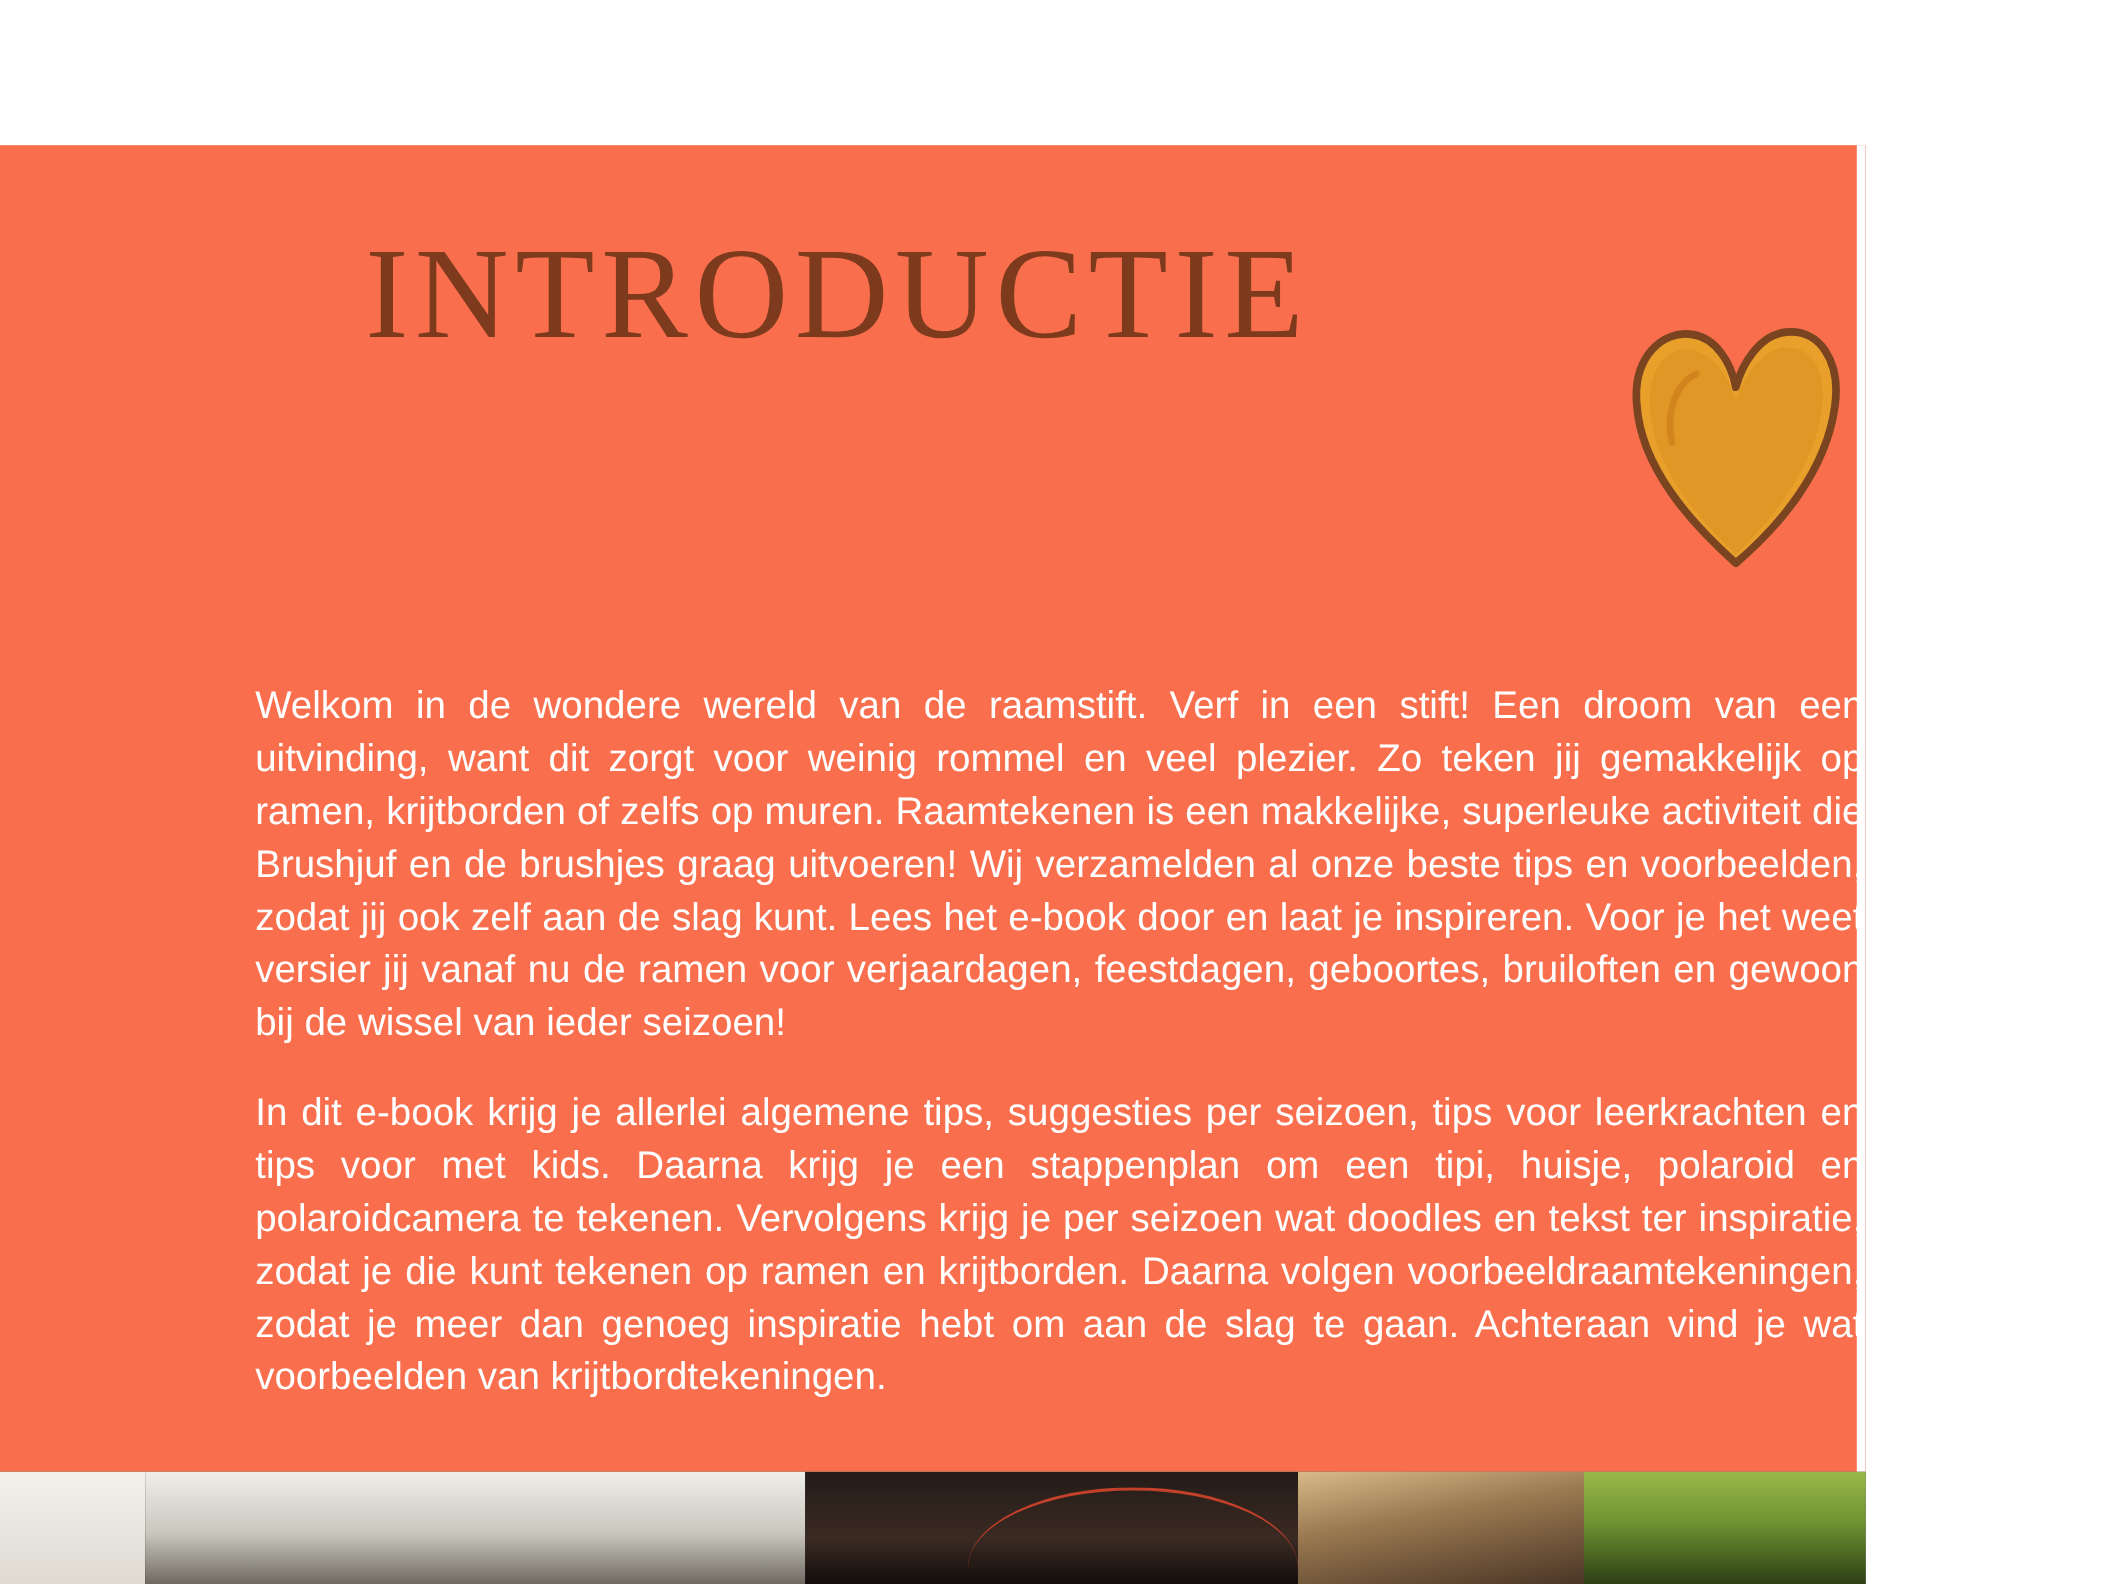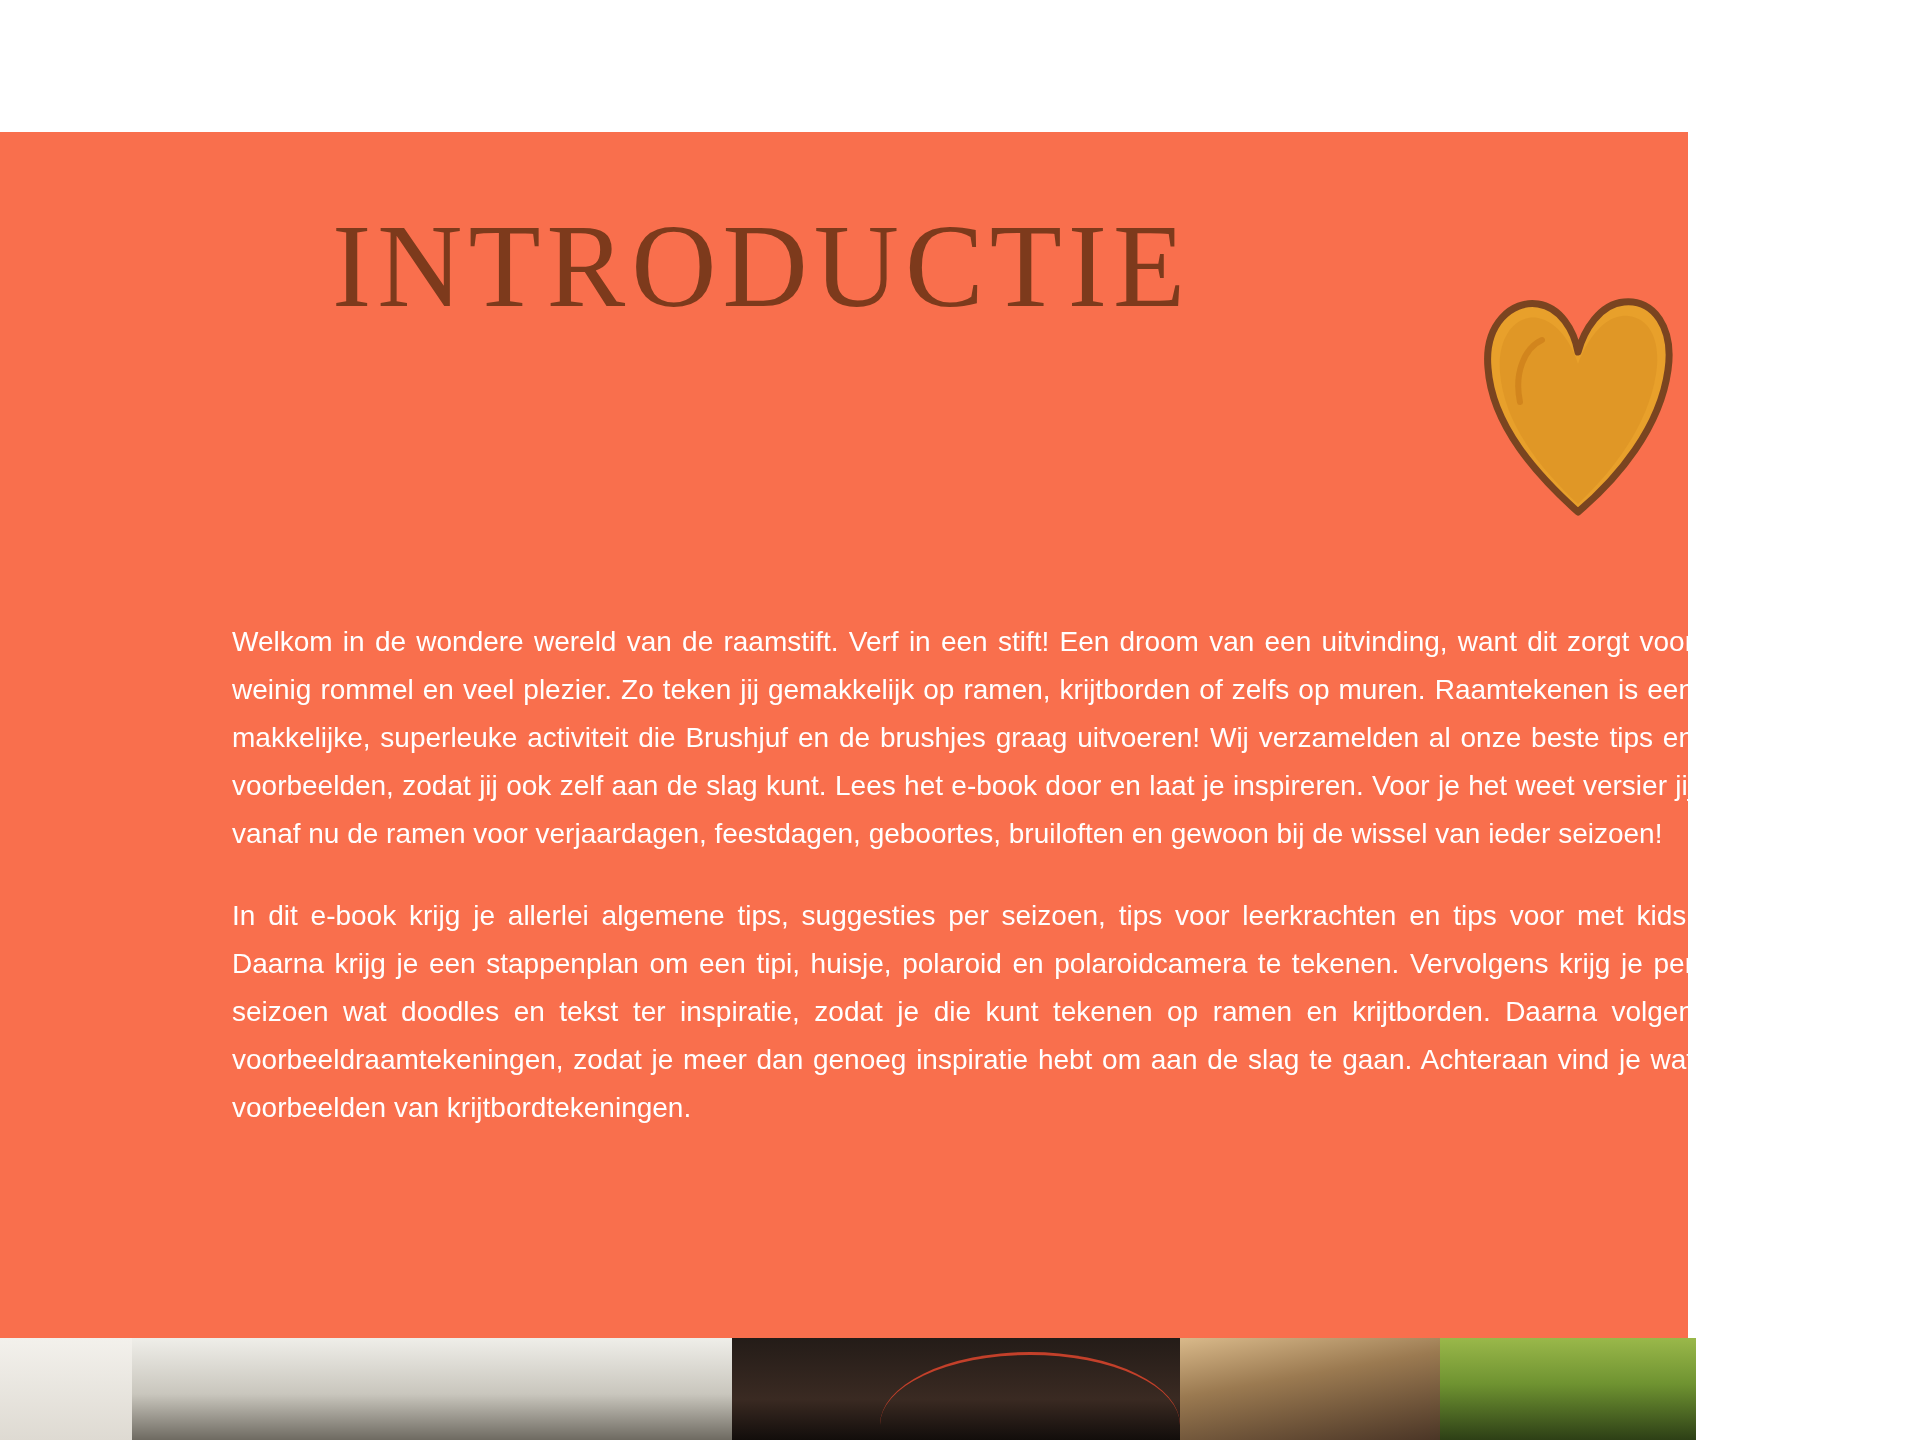--- a/index.html
+++ b/index.html
@@ -72,21 +72,21 @@
     width: 200px;
     height: 230px;
   }
 
   .body-text {
     position: absolute;
     left: 232px;
     top: 618px;
     width: 1462px;
     color: #ffffff;
-    font-size: 28px;
+    font-size: 35px;
     line-height: 48px;
     text-align: justify;
     font-weight: 400;
   }
   .body-text p {
     margin: 0 0 34px 0;
   }
   .body-text p:last-child {
     margin-bottom: 0;
   }

